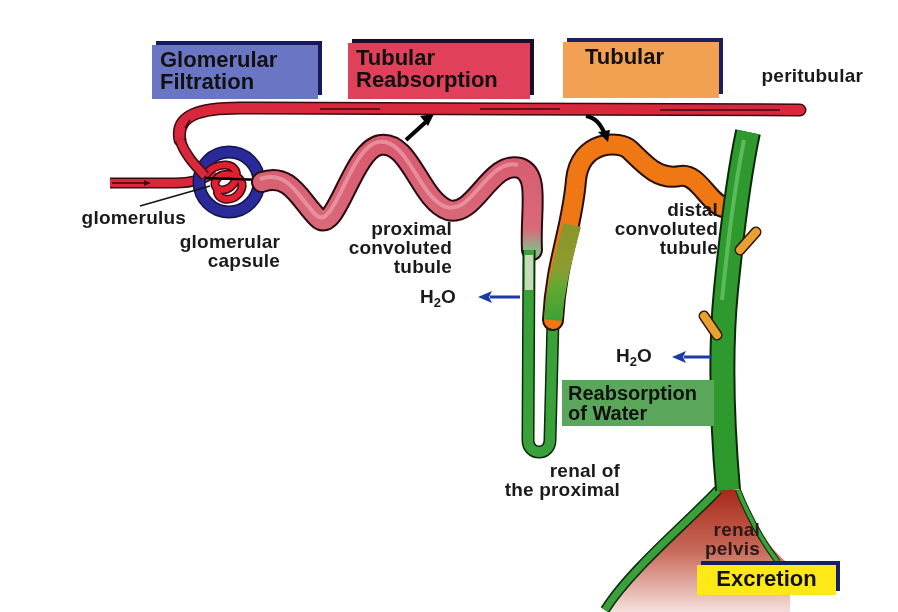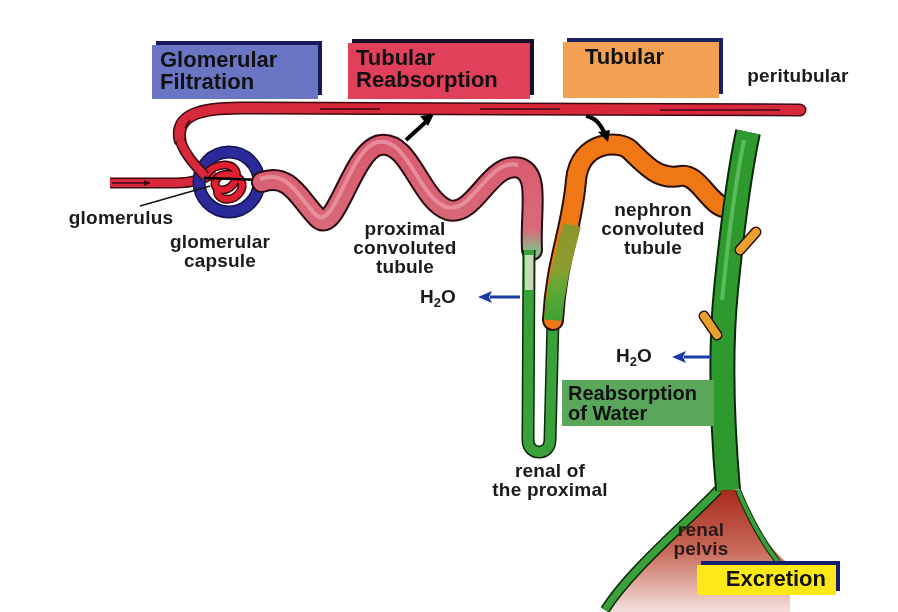--- a/index.html
+++ b/index.html
@@ -1,18 +1,18 @@
 <!DOCTYPE html>
 <html><head>
 <meta charset="utf-8">
 <style>
   html, body { margin: 0; padding: 0; background: #ffffff; }
   #stage { position: relative; width: 898px; height: 612px; overflow: hidden; background: #ffffff; font-family: "Liberation Sans", sans-serif; border-radius: 9px; }
   svg#art { position: absolute; left: 0; top: 0; }
-  .lbl { position: absolute; font-weight: bold; color: #1a1a1a; font-size: 19px; line-height: 19px; text-align: center; white-space: nowrap; letter-spacing: 0.2px; }
+  .lbl { position: absolute; font-weight: bold; color: #1a1a1a; font-size: 19px; line-height: 19px; text-align: right; white-space: nowrap; letter-spacing: 0.2px; }
   .hdr { position: absolute; font-weight: bold; font-size: 22px; line-height: 22px; color: #111; padding: 4px 10px 4px 8px; box-sizing: border-box; text-align: left; }
   .hdr span { display: block; }
   .hdr.blue { background: #6a76c4; box-shadow: 4px -4px 0 #161a5a; }
   .hdr.red { background: #e0405a; box-shadow: 4px -4px 0 #1a0f2a; }
   .hdr.orange { background: #f2a052; box-shadow: 4px -4px 0 #1a2060; }
   .hdr.yellow { background: #ffe818; box-shadow: 4px -4px 0 #14206a; font-size: 22px; padding: 3px 10px; }
   .hdr.green { background: #5aa65a; box-shadow: none; font-size: 20px; line-height: 20px; padding: 3px 6px; }
   .h2o { position: absolute; font-weight: bold; font-size: 19px; color: #1a1a1a; }
   .h2o sub { font-size: 13px; vertical-align: -4px; }
 </style>
@@ -134,47 +134,47 @@
     <span>Tubular</span>
     <span>Reabsorption</span>
   </div>
   <div class="hdr orange" style="left:563px; top:42px; width:156px; height:56px; padding-left:22px;">
     <span>Tubular</span>
   </div>
   <div class="hdr green" style="left:562px; top:380px; width:152px; height:46px;">
     <span>Reabsorption</span>
     <span>of Water</span>
   </div>
-  <div class="hdr yellow" style="left:697px; top:565px; width:139px; height:30px; text-align:right;">
+  <div class="hdr yellow" style="left:697px; top:565px; width:139px; height:30px; text-align:center;">
     <span>Excretion</span>
   </div>
 
   <div class="lbl" style="left:733px; top:66px; width:130px;">
     <div>peritubular</div>
   </div>
   <div class="lbl" style="left:56px; top:208px; width:130px;">glomerulus</div>
   <div class="lbl" style="left:160px; top:232px; width:120px;">
     <div>glomerular</div>
     <div>capsule</div>
   </div>
-  <div class="lbl" style="left:340px; top:219px; width:130px;">
+  <div class="lbl" style="left:322px; top:219px; width:130px;">
     <div>proximal</div>
     <div>convoluted</div>
     <div>tubule</div>
   </div>
   <div class="lbl" style="left:588px; top:200px; width:130px;">
-    <div>nephron</div>
+    <div>distal</div>
     <div>convoluted</div>
     <div>tubule</div>
   </div>
   <div class="lbl" style="left:480px; top:461px; width:140px;">
     <div>renal of</div>
     <div>the proximal</div>
   </div>
-  <div class="lbl" style="left:666px; top:520px; width:70px; color:#2a1a1a;">
+  <div class="lbl" style="left:690px; top:520px; width:70px; color:#2a1a1a;">
     <div>renal</div>
     <div>pelvis</div>
   </div>
 
   <div class="h2o" style="left:420px; top:286px;">
     <span>H</span><sub>2</sub><span>O</span>
   </div>
   <div class="h2o" style="left:616px; top:345px;">
     <span>H</span><sub>2</sub><span>O</span>
   </div>

